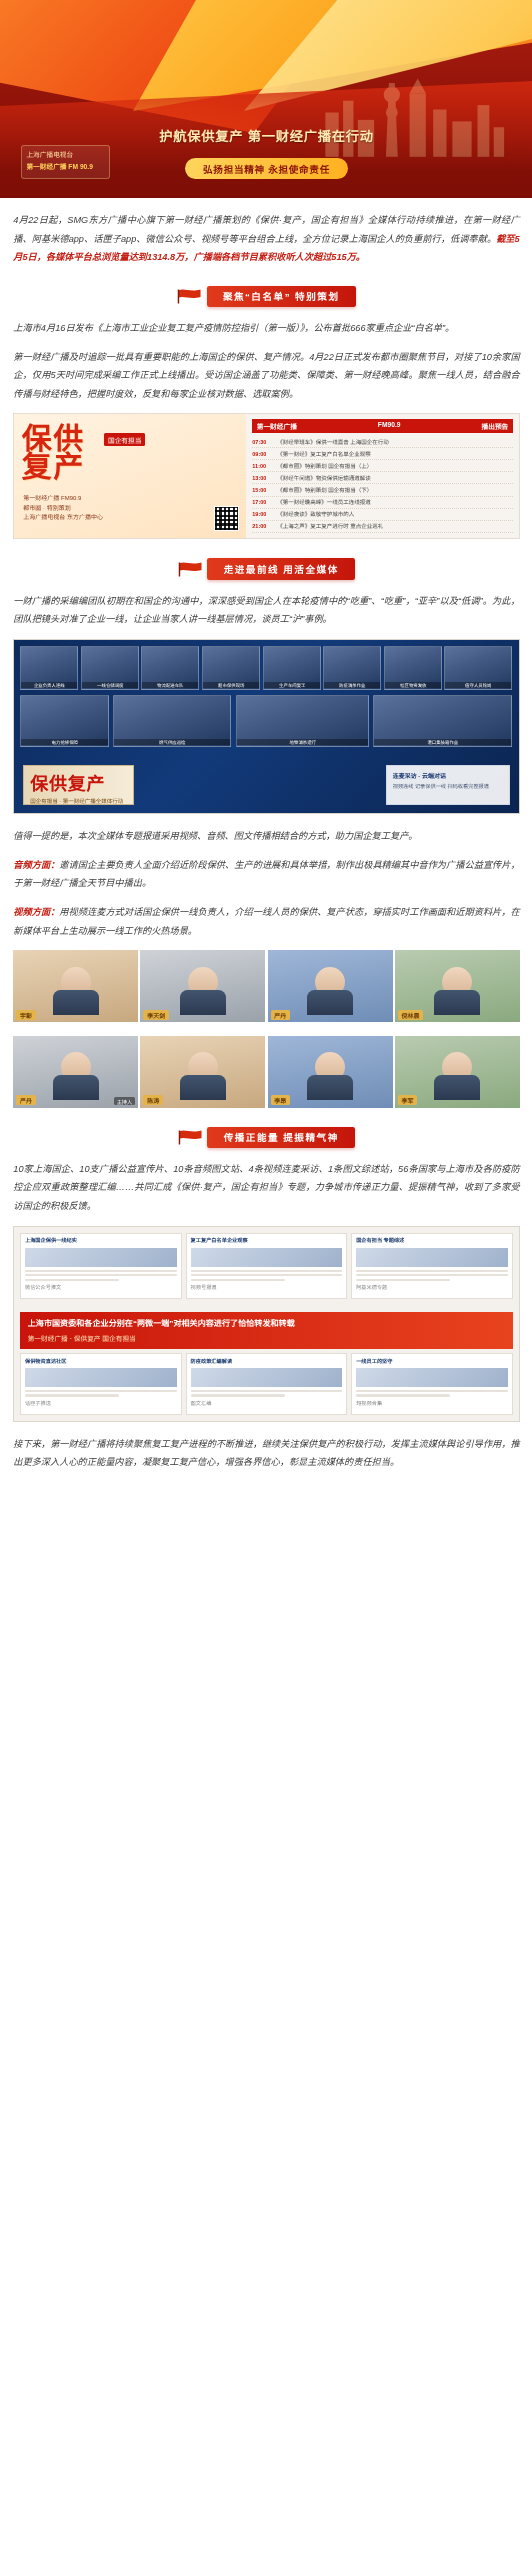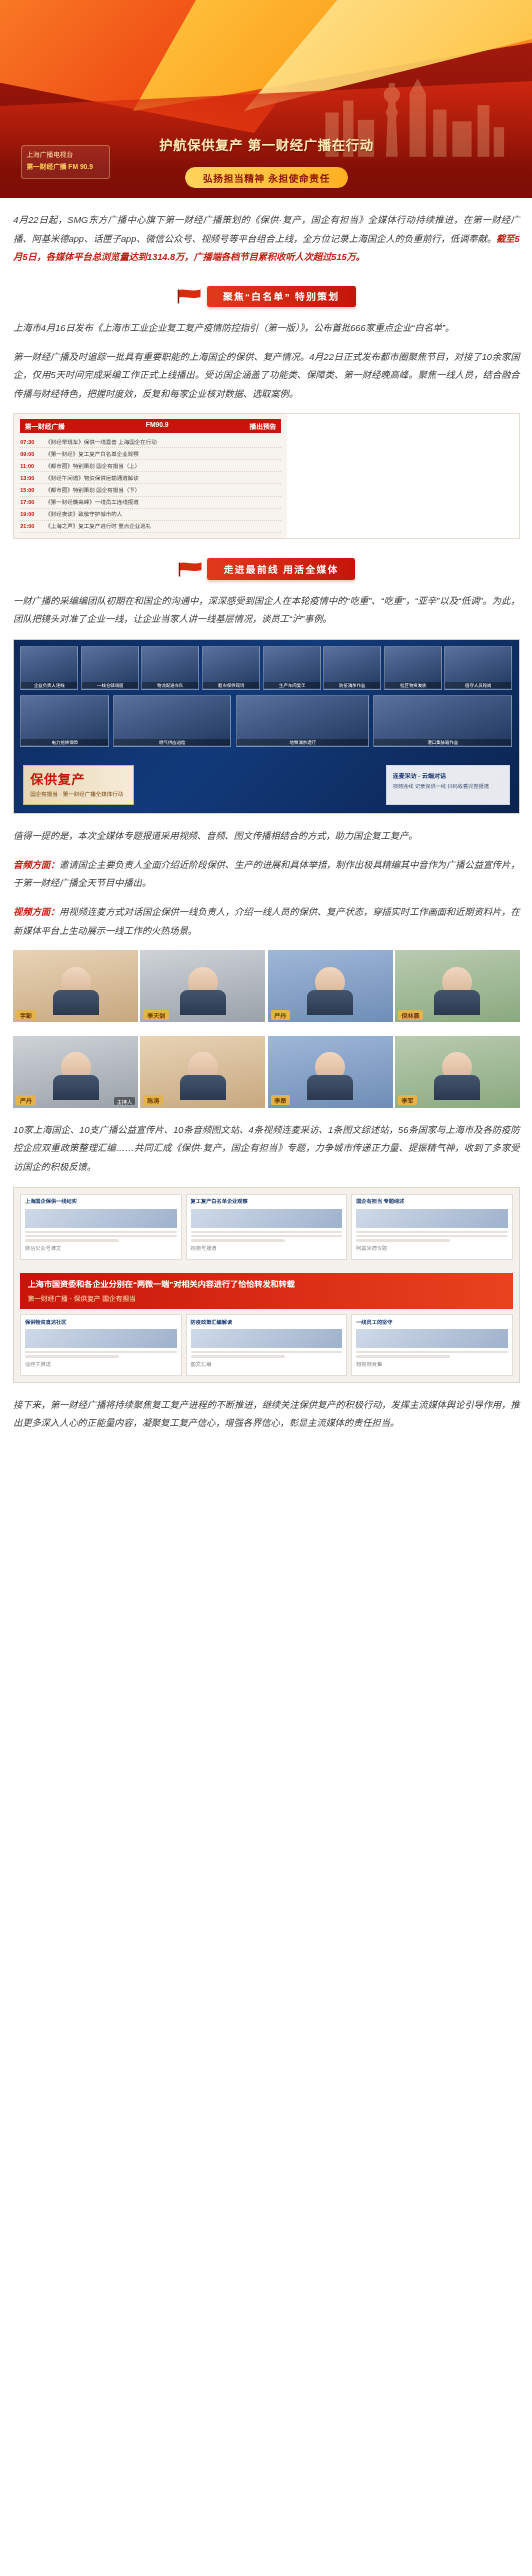--- a/index.html
+++ b/index.html
@@ -41,21 +41,21 @@
   .hero-ribbon-4 {
     position: absolute; left: 0px; top: 81px; width: 533px; height: 89px;
     background: linear-gradient(180deg, rgba(210,40,15,.9) 0%, rgba(150,18,8,0) 100%);
     clip-path: polygon(0 28%, 100% 0, 100% 100%, 0 100%);
   }
   .hero-building {
     position: absolute; left: 318px; top: 68px; width: 192px; height: 89px;
     opacity: .28;
   }
   .hero-title-wrap {
-    position: absolute; left: 0; top: 135px; width: 533px; text-align: center;
+    position: absolute; left: 0; top: 126px; width: 533px; text-align: center;
   }
   .hero-title {
     font-size: 13.3px; letter-spacing: 0.7px; color: #ffe9b0; font-weight: bold;
     text-shadow: 0 0.7px 1.5px rgba(0,0,0,.4);
   }
   .hero-sub {
     display: inline-block; margin-top: 13px;
     padding: 3.7px 18px; border-radius: 10.4px;
     background: linear-gradient(90deg, #ffd45c 0%, #ffb020 100%);
     color: #8b1106; font-size: 9.6px; font-weight: bold; letter-spacing: 0.7px;
@@ -143,21 +143,21 @@
   .collage .lbl {
     position: absolute; bottom: 0.7px; left: 0; right: 0;
     font-size: 4.4px; color: #fff; text-align: center;
     background: rgba(0,0,0,.35);
   }
   .collage-banner {
     position: absolute; left: 9px; bottom: 7.4px; width: 111px; height: 40px;
     background: linear-gradient(90deg,#e8d7b5 0%, #f5ecd8 100%);
     border: 0.7px solid #cbb68c;
   }
-  .collage-banner .t1 { color:#c8140a; font-weight:bold; font-size:13px; padding:3px 0 0 6px; letter-spacing:0.7px;}
+  .collage-banner .t1 { color:#c8140a; font-weight:bold; font-size:18px; padding:3px 0 0 6px; letter-spacing:0.7px;}
   .collage-banner .t2 { color:#7a4a12; font-size:5.5px; padding:1.5px 0 0 6px;}
   .collage-right-card {
     position: absolute; right: 9px; bottom: 7.4px; width: 124px; height: 40px;
     background: rgba(255,255,255,.9); border: 0.7px solid #cfd7e6;
   }
   .collage-right-card .t1 { font-size: 6px; color:#17356e; font-weight:bold; padding:4.4px 0 0 6px;}
   .collage-right-card .t2 { font-size: 5.2px; color:#4a5a78; padding:2.2px 0 0 6px; line-height:8.1px;}
 
   
   .grid8 {
@@ -259,20 +259,33 @@
         <path d="M2 3 C10 0,18 6,32 2 L32 12 C18 16,10 10,2 13 Z" fill="#d62b0c"></path>
         <rect x="1" y="2" width="2" height="19" fill="#8a1a08"></rect>
       </svg>
       <div class="sec-pill">聚焦“白名单” 特别策划</div>
     </div>
 
     <p class="para">上海市4月16日发布《上海市工业企业复工复产疫情防控指引（第一版）》，公布首批666家重点企业“白名单”。</p>
     <p class="para">第一财经广播及时追踪一批具有重要职能的上海国企的保供、复产情况。4月22日正式发布都市圈聚焦节目，对接了10余家国企，仅用5天时间完成采编工作正式上线播出。受访国企涵盖了功能类、保障类、第一财经晚高峰。聚焦一线人员，结合融合传播与财经特色，把握时度效，反复和每家企业核对数据、选取案例。</p>
 
     <div class="poster">
+      <div class="poster-left">
+        <div class="bigtext">
+          <span>保供</span>
+          <span>复产</span>
+        </div>
+        <div style="position:absolute;left:90px;top:19px;background:#c8140a;color:#fff;font-size:6.7px;padding:1.5px 3.7px;border-radius:1.5px;">国企有担当</div>
+        <div class="mini">
+          <div>第一财经广播 FM90.9</div>
+          <div>都市圈 · 特别策划</div>
+          <div>上海广播电视台 东方广播中心</div>
+        </div>
+        <div class="qr"></div>
+      </div>
       <div class="poster-right">
         <div class="head">
           <span>第一财经广播</span>
           <span>FM90.9</span>
           <span>播出预告</span>
         </div>
         <div class="sched">
           <div class="sched-row">
             <div class="sched-time">07:30</div>
             <div class="sched-txt">《财经早班车》保供一线直击 上海国企在行动</div>
@@ -419,20 +432,27 @@
         <div class="body"></div>
         <div class="vname">李昂</div>
       </div>
       <div class="vcell v-green">
         <div class="face"></div>
         <div class="body"></div>
         <div class="vname">李军</div>
       </div>
     </div>
 
+    <div class="sec-head">
+      <svg class="sec-flag" viewBox="0 0 34 22">
+        <path d="M2 3 C10 0,18 6,32 2 L32 12 C18 16,10 10,2 13 Z" fill="#d62b0c"></path>
+        <rect x="1" y="2" width="2" height="19" fill="#8a1a08"></rect>
+      </svg>
+      <div class="sec-pill">传播正能量 提振精气神</div>
+    </div>
 
     <p class="para">10家上海国企、10支广播公益宣传片、10条音频图文站、4条视频连麦采访、1条图文综述站，56条国家与上海市及各防疫防控企应双重政策整理汇编……共同汇成《保供·复产，国企有担当》专题，力争城市传递正力量、提振精气神，收到了多家受访国企的积极反馈。</p>
 
     <div class="mosaic">
       <div class="mosaic-top">
         <div class="shot">
           <div class="sh-title">上海国企保供一线纪实</div>
           <div class="ph"></div>
           <div class="ln"></div>
           <div class="ln"></div>

